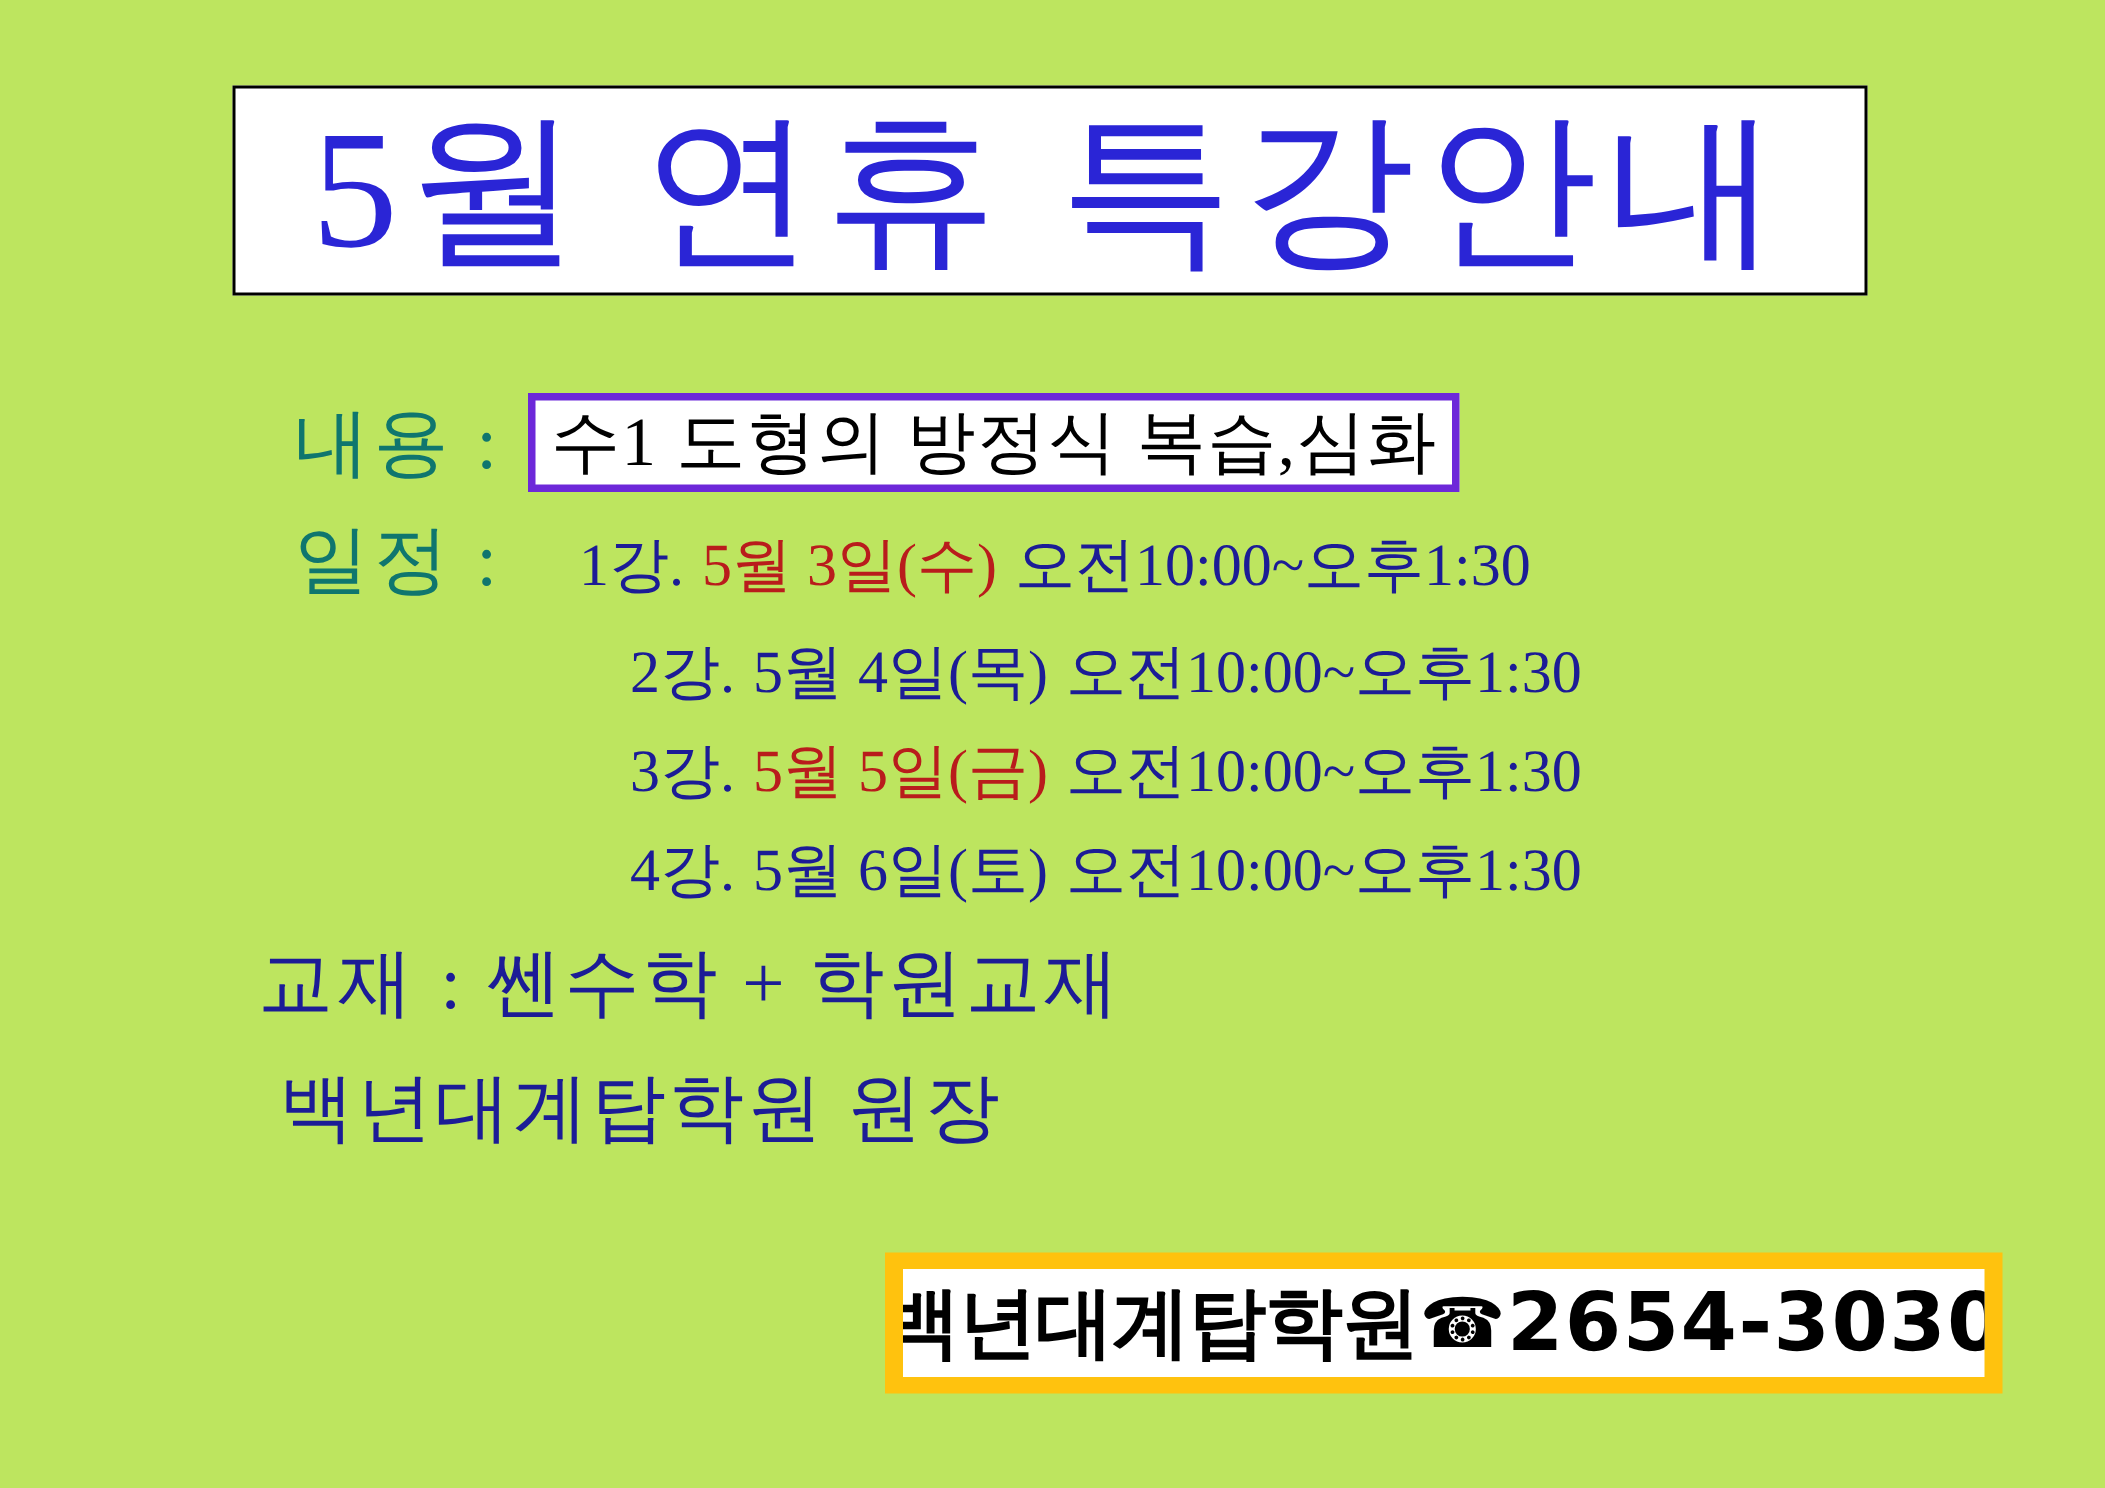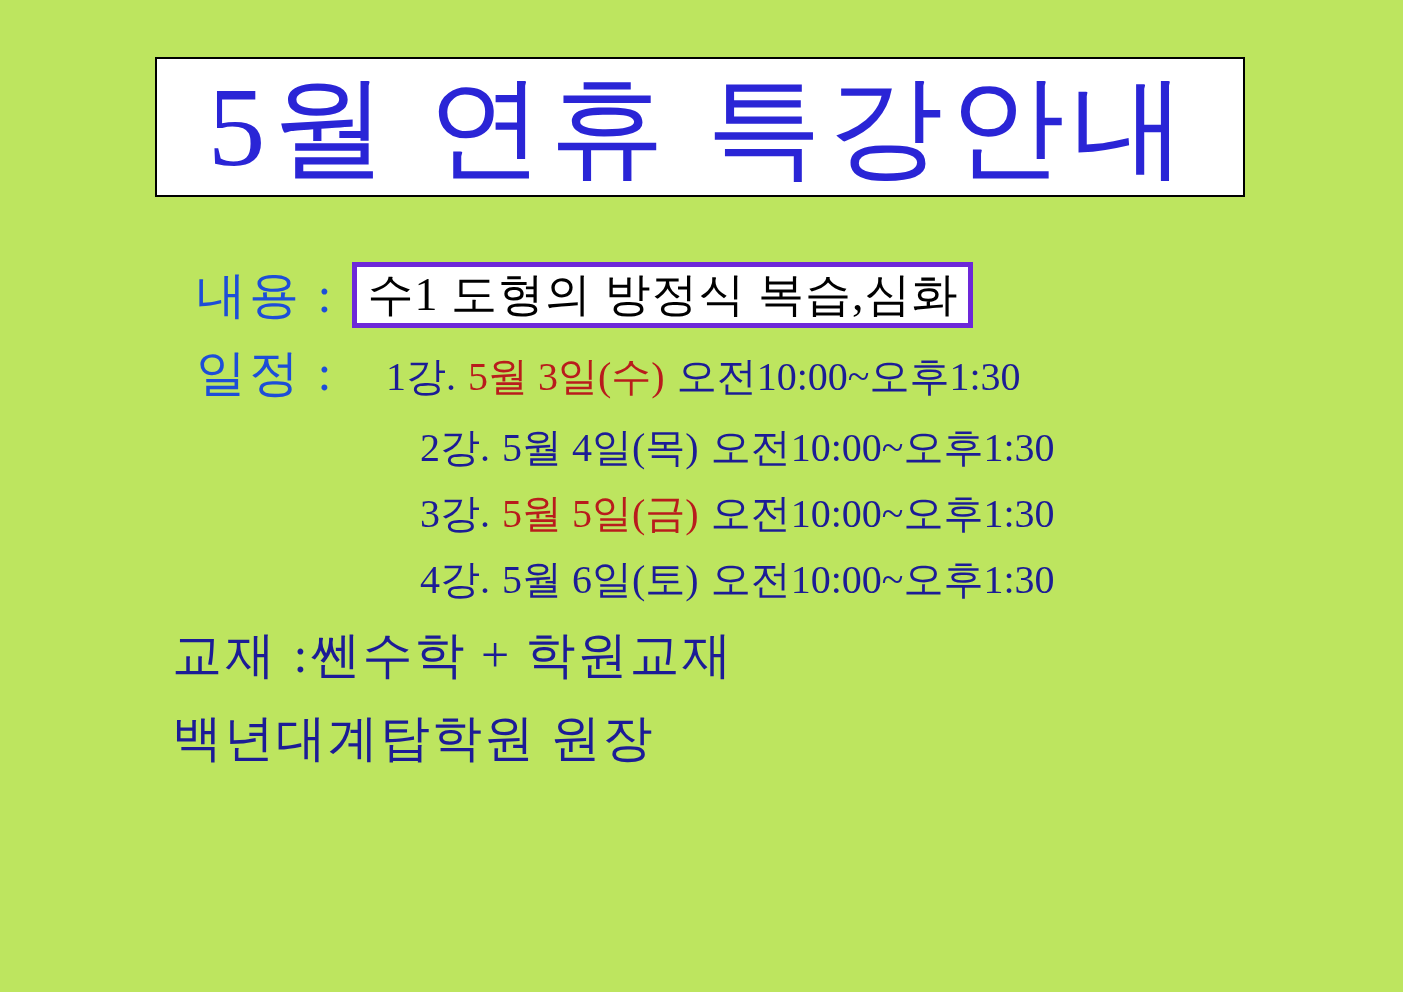--- a/index.html
+++ b/index.html
@@ -56,21 +56,21 @@
     left: 196px;
     top: 255px;
     width: 950px;
     height: 80px;
     display: flex;
     align-items: center;
   }
   .label-big {
     font-size: 50px;
     line-height: 1;
-    color: #1d4ed8;
+    color: #0f766e;
     letter-spacing: 3px;
     white-space: nowrap;
   }
   .content-box {
     margin-left: 18px;
     background: #ffffff;
     border: 5px solid #6d28d9;
     box-sizing: border-box;
     height: 66px;
     display: flex;
@@ -132,20 +132,21 @@
   .info-label {
     font-size: 50px;
     line-height: 1;
     color: #1c1c96;
     letter-spacing: 3px;
   }
   .info-value {
     font-size: 50px;
     line-height: 1;
     color: #1c1c96;
+    margin-left: 14px;
     letter-spacing: 2px;
   }
 
   
   .contact-banner {
     position: absolute;
     left: 590px;
     top: 835px;
     width: 745px;
     height: 94px;
@@ -226,14 +227,21 @@
 
   <div class="info-row" id="row-textbook">
     <span class="info-label">교재 :</span>
     <span class="info-value">쎈수학 + 학원교재</span>
   </div>
 
   <div class="info-row" id="row-teacher">
     <span class="info-value">백년대계탑학원 원장</span>
   </div>
 
+  <div class="contact-banner">
+    <div class="contact-inner">
+      <span class="contact-name">백년대계탑학원</span>
+        <span class="contact-phone-icon">☎</span>
+        <span class="contact-number">2654-3030</span>
+    </div>
+  </div>
 
 </div>
 
 </body></html>

